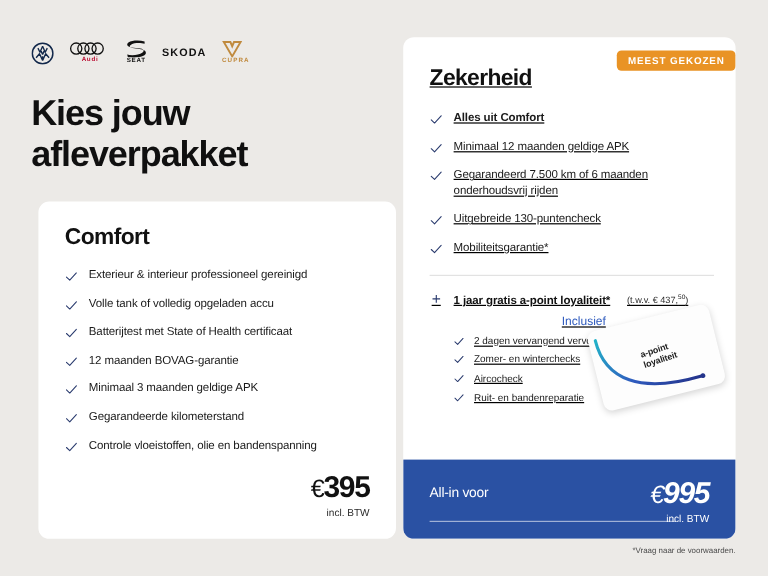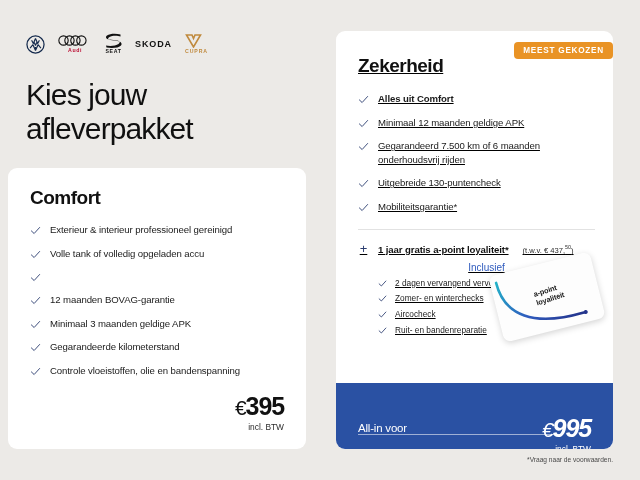--- a/index.html
+++ b/index.html
@@ -44,29 +44,29 @@
   .brand-audi .brand-label { color: #BB0A30; }
   .brand-seat .brand-label { color: #111; }
   .brand-cupra .brand-label { color: #C08A3E; letter-spacing: .9px; }
 
   .headline {
     position: absolute;
     left: 26px; top: 78px;
     width: 290px;
     font-size: 30px;
     line-height: 1.13;
-    font-weight: 400;
+    font-weight: 700;
     letter-spacing: -0.9px;
     color: #101010;
   }
 
   
   .card-comfort {
     position: absolute;
-    left: 8px; top: 168px;
+    left: 32px; top: 168px;
     width: 298px; height: 281px;
     background: #FFFFFF;
     border-radius: 9px;
     padding: 19px 22px 0 22px;
   }
   .card-title {
     font-size: 19px;
     font-weight: 700;
     letter-spacing: -0.5px;
     color: #111;
@@ -232,21 +232,20 @@
     position: absolute;
     left: 0; bottom: 0;
     width: 100%; height: 66px;
     background: #2A51A3;
     padding: 16px 22px 0 22px;
   }
   .footer-row {
     display: flex;
     align-items: flex-start;
     justify-content: space-between;
-    margin-top: 17px;
   }
   .footer-label {
     font-size: 11.5px;
     color: #FFFFFF;
     font-weight: 400;
     letter-spacing: -0.2px;
     padding-top: 6px;
   }
   .footer-price {
     text-align: right;
@@ -341,20 +340,21 @@
               </svg>
           </span>
           <span>Volle tank of volledig opgeladen accu</span>
         </li>
         <li class="feature">
           <span class="check">
             <svg viewBox="0 0 16 16">
                 <path d="M2 8.6 L6 12.4 L14 3.6" fill="none" stroke="#2A3B6E" stroke-width="1.3" stroke-linecap="round" stroke-linejoin="round"></path>
               </svg>
           </span>
+          <span>Batterijtest met State of Health certificaat</span>
         </li>
         <li class="feature">
           <span class="check">
             <svg viewBox="0 0 16 16">
                 <path d="M2 8.6 L6 12.4 L14 3.6" fill="none" stroke="#2A3B6E" stroke-width="1.3" stroke-linecap="round" stroke-linejoin="round"></path>
               </svg>
           </span>
           <span>12 maanden BOVAG-garantie</span>
         </li>
         <li class="feature">

